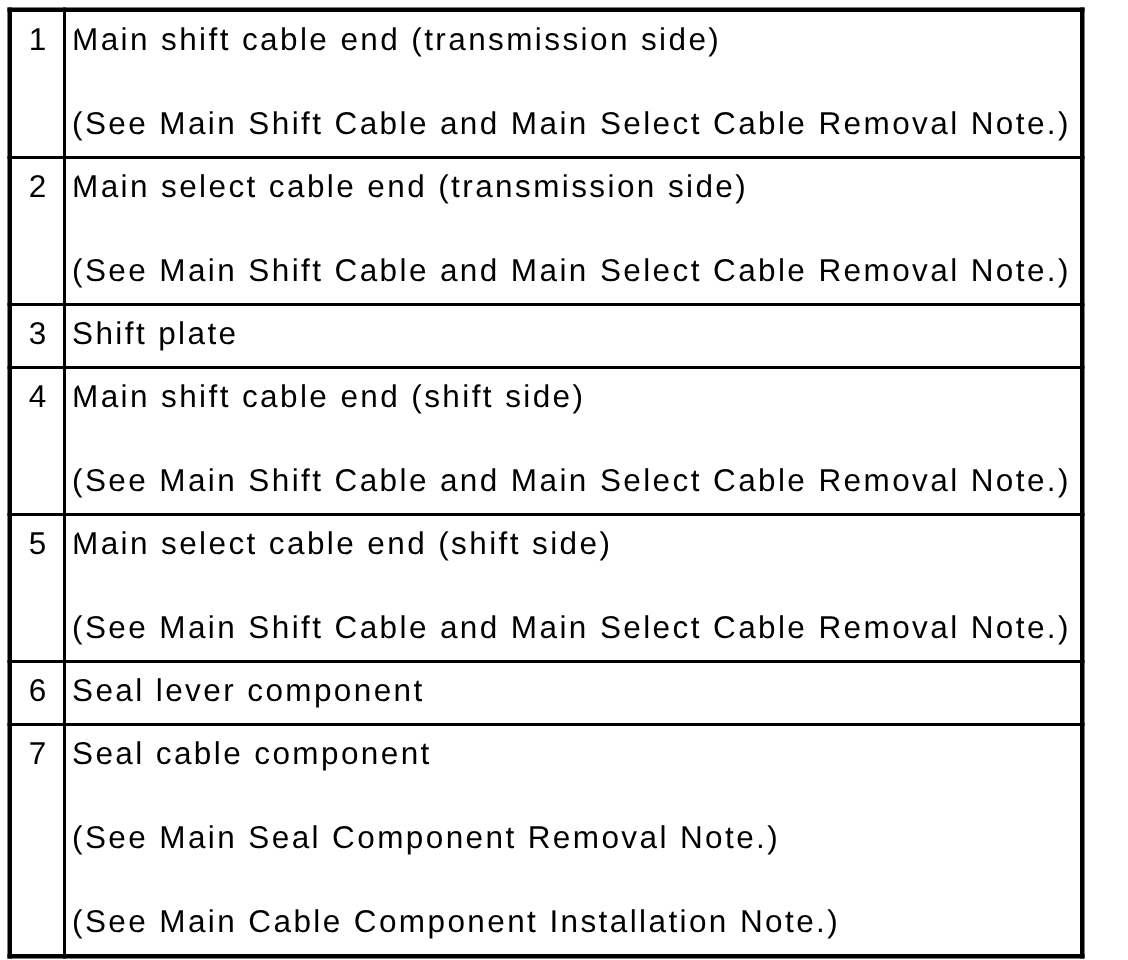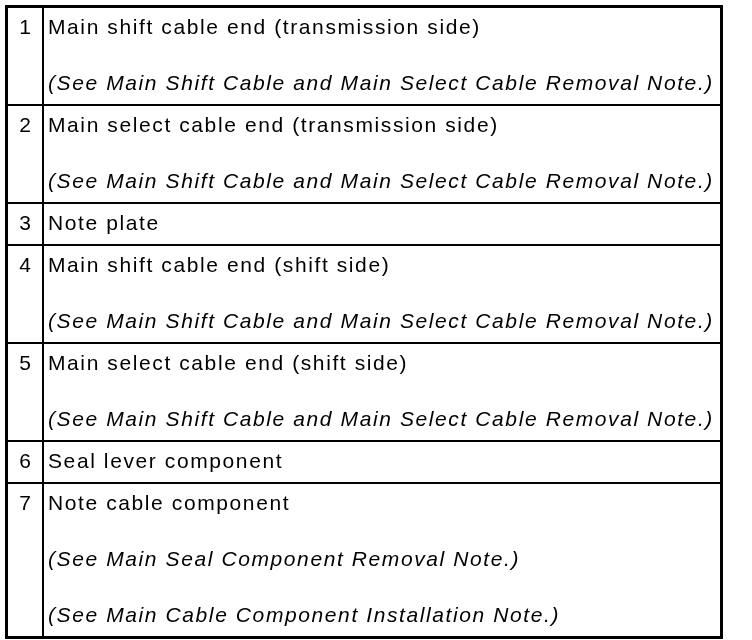--- a/index.html
+++ b/index.html
@@ -32,30 +32,30 @@
   }
   td.num-cell {
     width: 26px;
     text-align: center;
     padding-left: 0;
     padding-right: 0;
     letter-spacing: 0;
   }
   td.desc-cell {
     letter-spacing: 1.6px;
+    border-radius: 30px;
   }
   td.desc-cell p {
     margin: 0;
     line-height: 28px;
     white-space: nowrap;
   }
   
   td.desc-cell p + p {
     margin-top: 28px;
-    font-style: italic;
   }
 </style>
 </head>
 <body>
 
 <table class="parts-table">
   <tbody>
     <tr>
       <td class="num-cell">1</td>
       <td class="desc-cell">
@@ -66,21 +66,21 @@
     <tr>
       <td class="num-cell">2</td>
       <td class="desc-cell">
         <p>Main select cable end (transmission side)</p>
         <p>(See Main Shift Cable and Main Select Cable Removal Note.)</p>
       </td>
     </tr>
     <tr>
       <td class="num-cell">3</td>
       <td class="desc-cell">
-        <p>Note plate</p>
+        <p>Shift plate</p>
       </td>
     </tr>
     <tr>
       <td class="num-cell">4</td>
       <td class="desc-cell">
         <p>Main shift cable end (shift side)</p>
         <p>(See Main Shift Cable and Main Select Cable Removal Note.)</p>
       </td>
     </tr>
     <tr>
@@ -92,19 +92,19 @@
     </tr>
     <tr>
       <td class="num-cell">6</td>
       <td class="desc-cell">
         <p>Seal lever component</p>
       </td>
     </tr>
     <tr>
       <td class="num-cell">7</td>
       <td class="desc-cell">
-        <p>Note cable component</p>
+        <p>Seal cable component</p>
         <p>(See Main Seal Component Removal Note.)</p>
         <p>(See Main Cable Component Installation Note.)</p>
       </td>
     </tr>
   </tbody>
 </table>
 
 </body></html>

